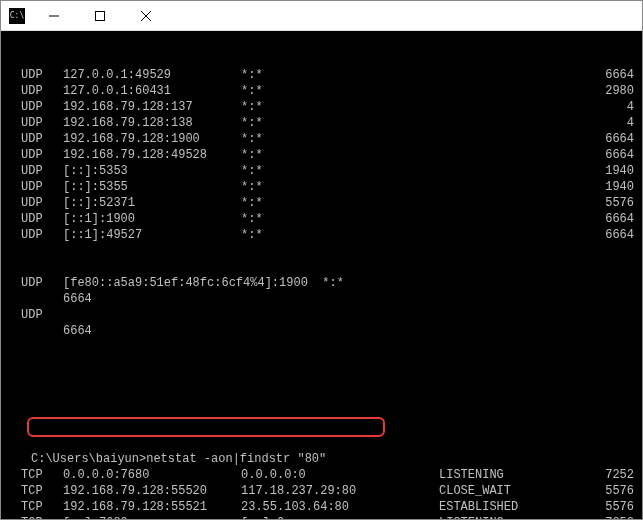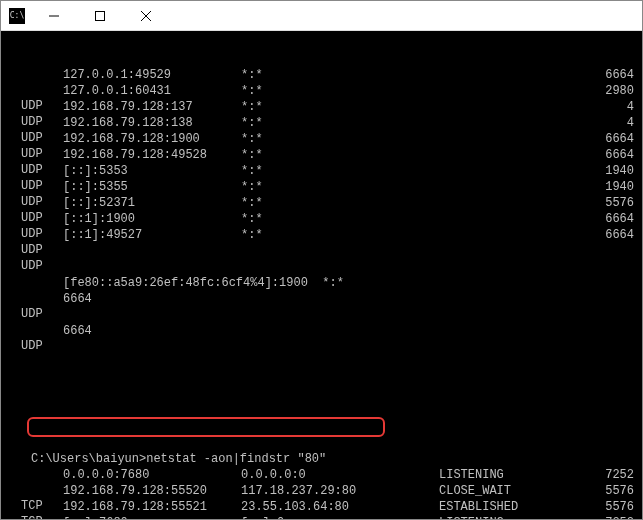--- a/index.html
+++ b/index.html
@@ -57,21 +57,21 @@
       background: #000;
       color: #c0c0c0;
       font-size: 12px;
       line-height: 16px;
       padding: 4px 6px;
       white-space: pre;
       overflow: hidden;
       position: relative;
     }
     .row { position: relative; height: 16px; }
-    .col-proto { position: absolute; left: 14px; margin-top: 31px; }
+    .col-proto { position: absolute; left: 14px; }
     .col-local { position: absolute; left: 56px; text-align: center; }
     .col-foreign { position: absolute; left: 234px; }
     .col-state { position: absolute; left: 432px; }
     .col-pid { position: absolute; right: 2px; text-align: right; }
     .wrap-pid { position: absolute; left: 56px; }
     .prompt-line { position: relative; height: 16px; margin-left: 24px; }
     .prompt-text { position: absolute; left: 0; }
     .highlight {
       position: absolute;
       border: 2px solid #e53935;
@@ -105,21 +105,21 @@
         <svg width="10" height="10">
             <line x1="0" y1="0" x2="10" y2="10" stroke="#000" stroke-width="1"></line>
             <line x1="10" y1="0" x2="0" y2="10" stroke="#000" stroke-width="1"></line>
           </svg>
       </div>
     </div>
   </div>
 
   <div class="terminal">
     <div id="block1"><div class="row"><span class="col-proto">UDP</span><span class="col-local">127.0.0.1:49529</span><span class="col-foreign">*:*</span><span class="col-state"></span><span class="col-pid">6664</span></div><div class="row"><span class="col-proto">UDP</span><span class="col-local">127.0.0.1:60431</span><span class="col-foreign">*:*</span><span class="col-state"></span><span class="col-pid">2980</span></div><div class="row"><span class="col-proto">UDP</span><span class="col-local">192.168.79.128:137</span><span class="col-foreign">*:*</span><span class="col-state"></span><span class="col-pid">4</span></div><div class="row"><span class="col-proto">UDP</span><span class="col-local">192.168.79.128:138</span><span class="col-foreign">*:*</span><span class="col-state"></span><span class="col-pid">4</span></div><div class="row"><span class="col-proto">UDP</span><span class="col-local">192.168.79.128:1900</span><span class="col-foreign">*:*</span><span class="col-state"></span><span class="col-pid">6664</span></div><div class="row"><span class="col-proto">UDP</span><span class="col-local">192.168.79.128:49528</span><span class="col-foreign">*:*</span><span class="col-state"></span><span class="col-pid">6664</span></div><div class="row"><span class="col-proto">UDP</span><span class="col-local">[::]:5353</span><span class="col-foreign">*:*</span><span class="col-state"></span><span class="col-pid">1940</span></div><div class="row"><span class="col-proto">UDP</span><span class="col-local">[::]:5355</span><span class="col-foreign">*:*</span><span class="col-state"></span><span class="col-pid">1940</span></div><div class="row"><span class="col-proto">UDP</span><span class="col-local">[::]:52371</span><span class="col-foreign">*:*</span><span class="col-state"></span><span class="col-pid">5576</span></div><div class="row"><span class="col-proto">UDP</span><span class="col-local">[::1]:1900</span><span class="col-foreign">*:*</span><span class="col-state"></span><span class="col-pid">6664</span></div><div class="row"><span class="col-proto">UDP</span><span class="col-local">[::1]:49527</span><span class="col-foreign">*:*</span><span class="col-state"></span><span class="col-pid">6664</span></div></div>
-    <div id="block1wrap"><div class="row"><span class="col-proto">UDP</span><span class="col-local">[fe80::a5a9:26ef:48fc:6cf4%4]:1900  *:*</span></div><div class="row"><span class="wrap-pid">6664</span></div><div class="row"><span class="col-proto">UDP</span></div><div class="row"><span class="wrap-pid">6664</span></div></div>
+    <div id="block1wrap"><div class="row"><span class="col-proto">UDP</span><span class="col-local">[fe80::a5a9:51ef:48fc:6cf4%4]:1900  *:*</span></div><div class="row"><span class="wrap-pid">6664</span></div><div class="row"><span class="col-proto">UDP</span></div><div class="row"><span class="wrap-pid">6664</span></div></div>
     <div class="blank"></div>
     <div class="prompt-line">
       <span class="highlight"></span>
       <span class="prompt-text"><span>C:\Users\baiyun&gt;</span><span>netstat -aon|findstr "80"</span></span>
     </div>
     <div id="block2"><div class="row"><span class="col-proto">TCP</span><span class="col-local">0.0.0.0:7680</span><span class="col-foreign">0.0.0.0:0</span><span class="col-state">LISTENING</span><span class="col-pid">7252</span></div><div class="row"><span class="col-proto">TCP</span><span class="col-local">192.168.79.128:55520</span><span class="col-foreign">117.18.237.29:80</span><span class="col-state">CLOSE_WAIT</span><span class="col-pid">5576</span></div><div class="row"><span class="col-proto">TCP</span><span class="col-local">192.168.79.128:55521</span><span class="col-foreign">23.55.103.64:80</span><span class="col-state">ESTABLISHED</span><span class="col-pid">5576</span></div><div class="row"><span class="col-proto">TCP</span><span class="col-local">[::]:7680</span><span class="col-foreign">[::]:0</span><span class="col-state">LISTENING</span><span class="col-pid">7252</span></div></div>
     
     
     
   </div>

